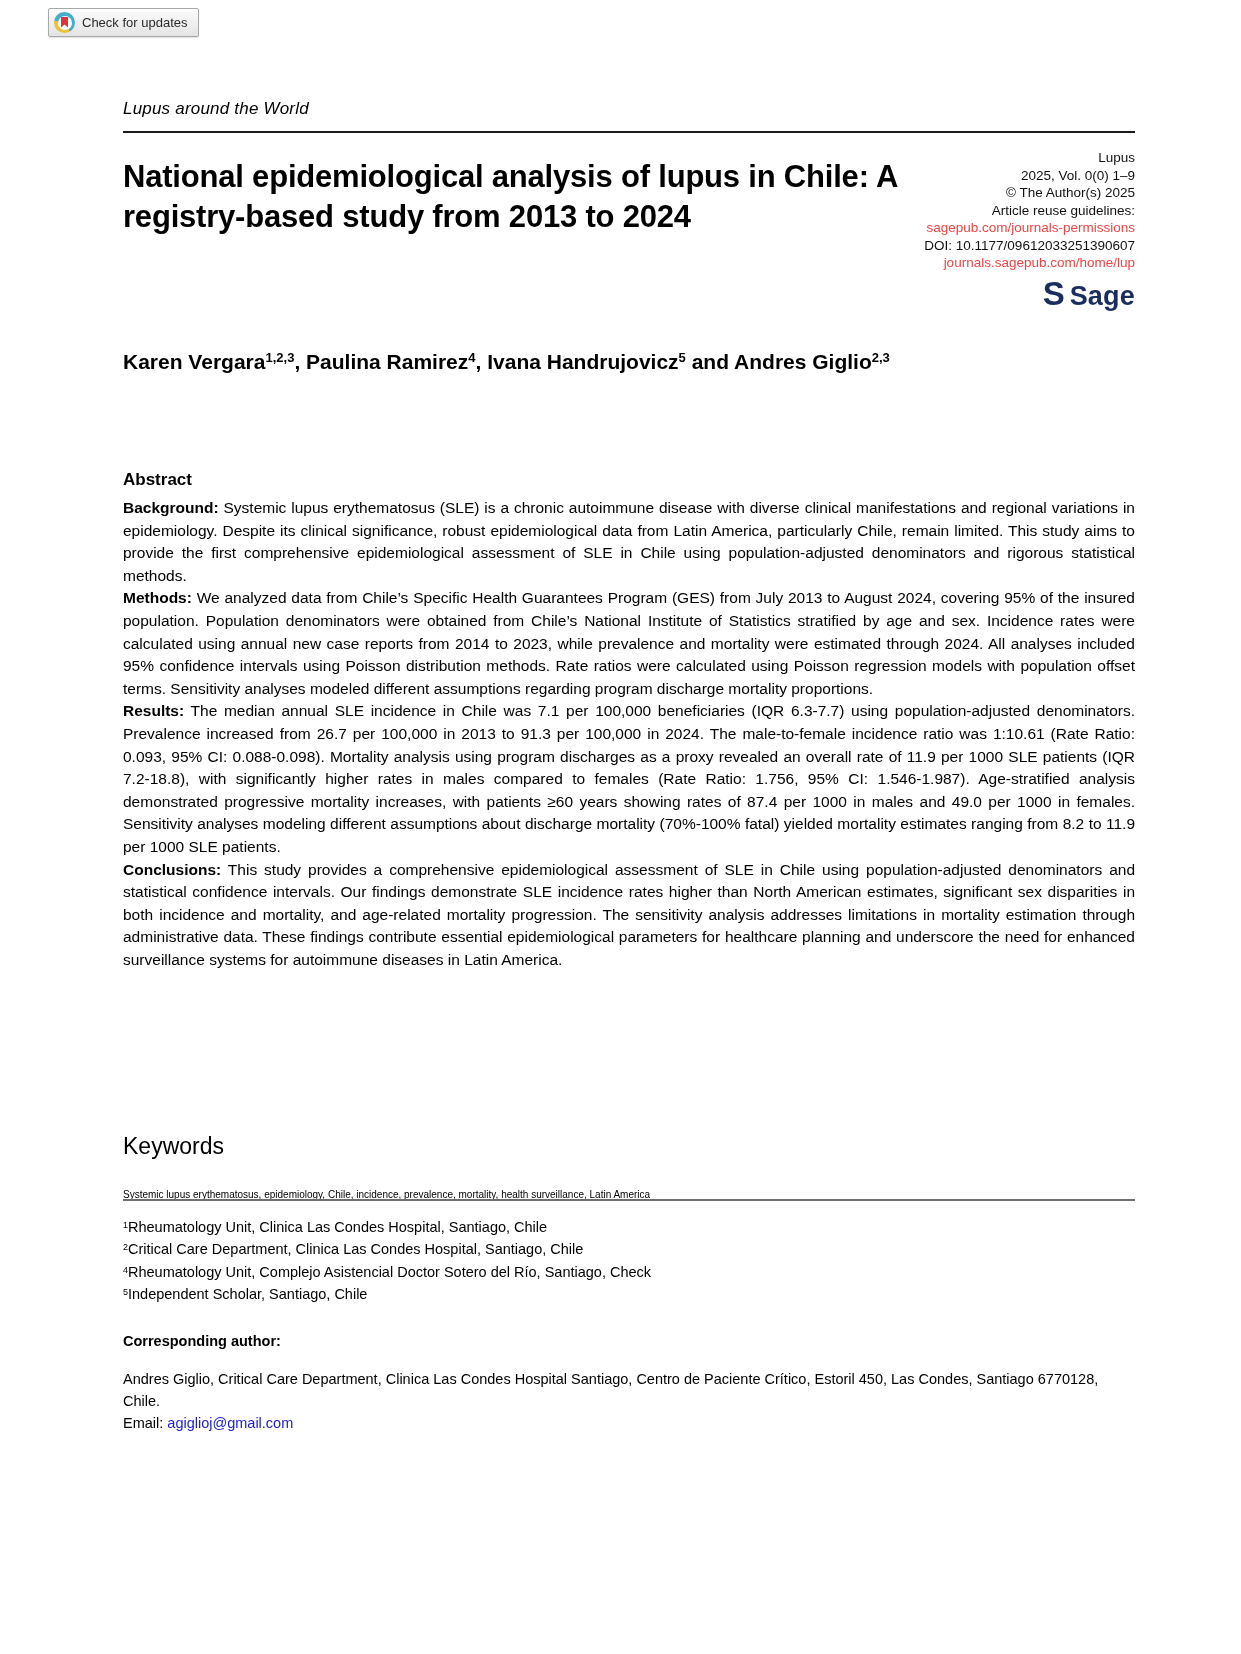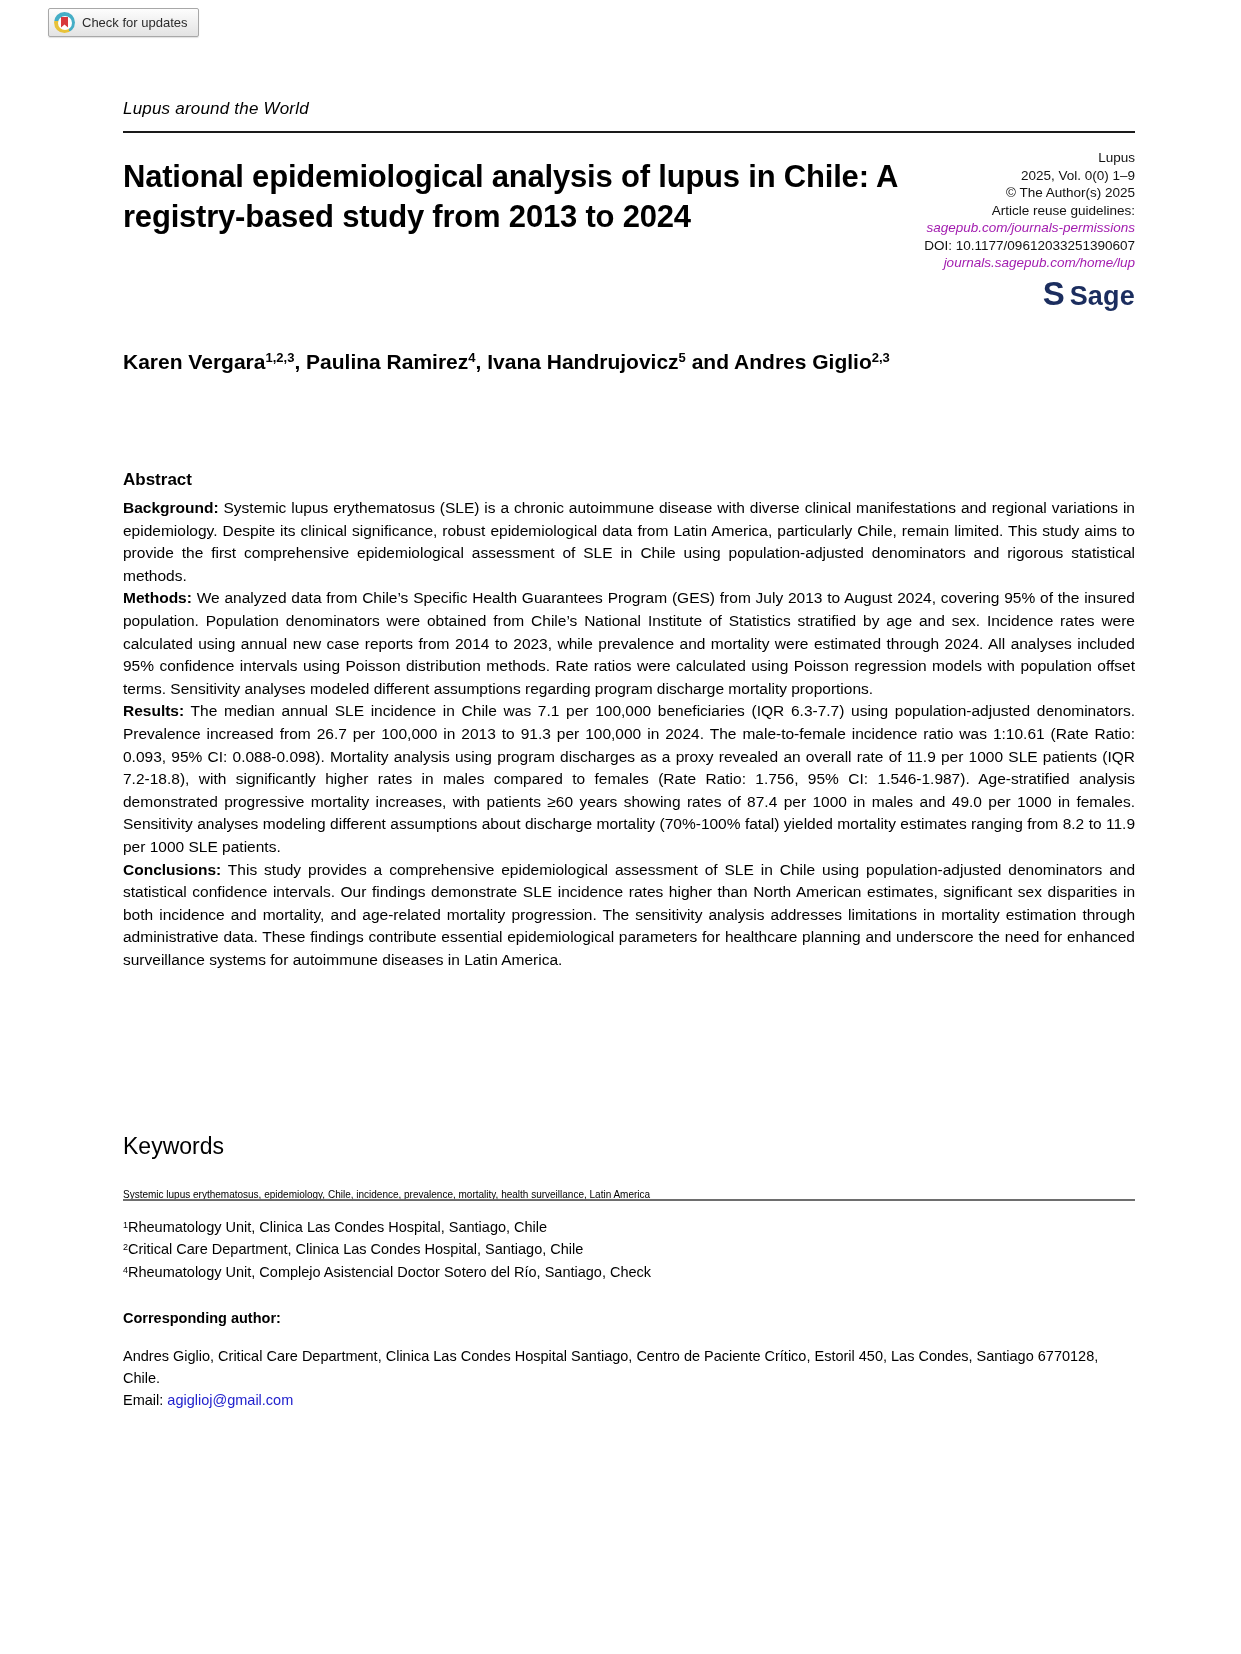--- a/index.html
+++ b/index.html
@@ -61,21 +61,21 @@
     letter-spacing: -0.2px;
   }
 
   
   .jinfo {
     position: absolute; right: 106px; top: 149px;
     width: 300px;
     text-align: right;
     font-size: 13.5px; line-height: 17.5px; color: #111;
   }
-  .jinfo a { color: #a21caf; text-decoration: none; cursor: pointer; font-style: italic; }
+  .jinfo a { color: #ef4444; text-decoration: none; cursor: pointer; }
   .sage-logo {
     margin-top: 5px;
     display: flex; justify-content: flex-end; align-items: baseline; gap: 5px;
     color: #1b2d5e;
   }
   .sage-s { font-size: 33px; font-weight: 800; line-height: 1; }
   .sage-word { font-size: 27px; font-weight: 700; letter-spacing: 0.2px; }
 
   
   .authors {
@@ -167,20 +167,21 @@
   <div class="keywords">
     <div class="kw-heading">Keywords</div>
     <div class="kw-text">Systemic lupus erythematosus, epidemiology, Chile, incidence, prevalence, mortality, health surveillance, Latin America</div>
   </div>
 
   <div class="footer">
     <div class="rule-foot"></div>
     <div class="affil"><span class="sup">1</span><span>Rheumatology Unit, Clinica Las Condes Hospital, Santiago, Chile</span></div>
     <div class="affil"><span class="sup">2</span><span>Critical Care Department, Clinica Las Condes Hospital, Santiago, Chile</span></div>
     <div class="affil"><span class="sup">4</span><span>Rheumatology Unit, Complejo Asistencial Doctor Sotero del Río, Santiago, Check</span></div>
+    <div class="affil"><span class="sup">5</span><span>Independent Scholar, Santiago, Chile</span></div>
 
     <div class="corr">
       <div class="corr-heading">Corresponding author:</div>
       <div>Andres Giglio, Critical Care Department, Clinica Las Condes Hospital Santiago, Centro de Paciente Crítico, Estoril 450, Las Condes, Santiago 6770128, Chile.</div>
       <div><span>Email: </span><a>agiglioj@gmail.com</a></div>
     </div>
   </div>
 
 </div>
 

